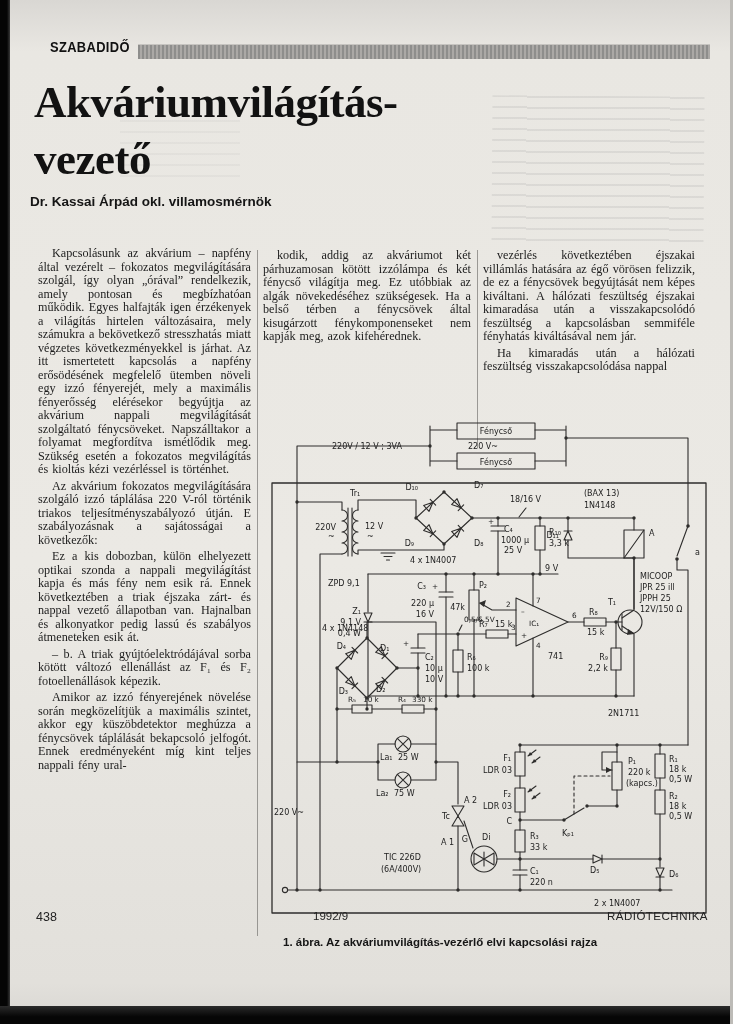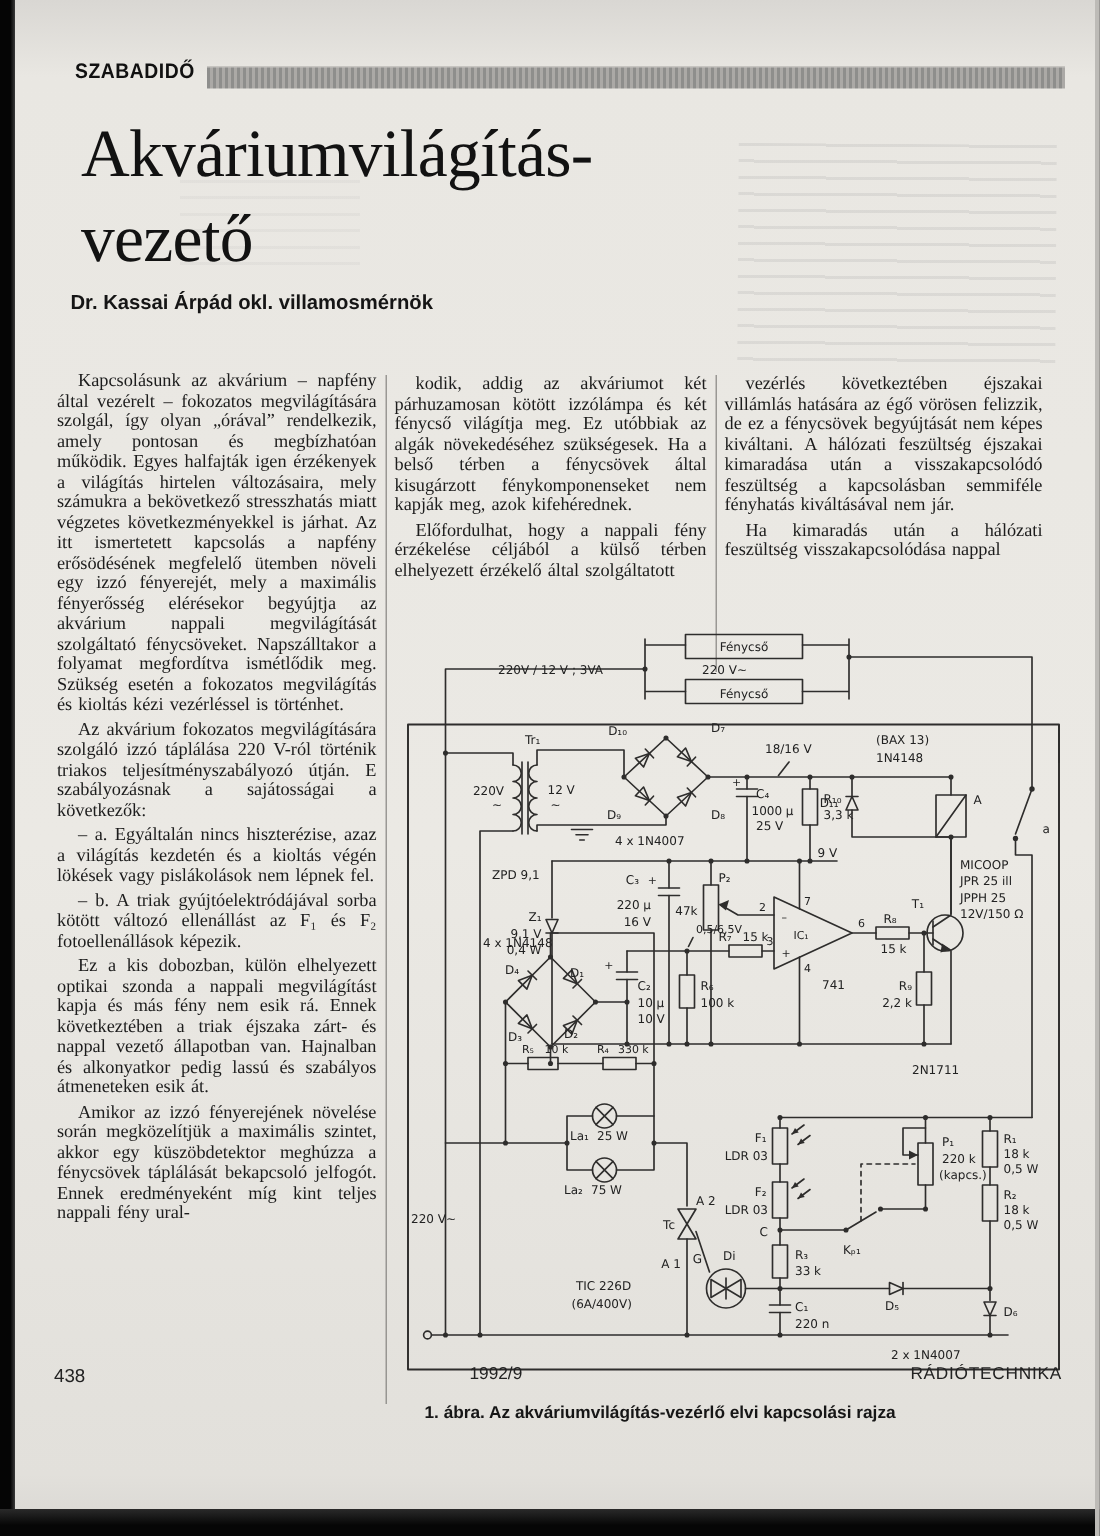--- a/index.html
+++ b/index.html
@@ -12,23 +12,23 @@
                  background:linear-gradient(180deg,#2a2a2a,#060606 60%); }
   .edge-right { position:absolute; right:0; top:0; width:3px; height:1024px; background:#bdbbb7; }
 
   .kicker { position:absolute; left:50px; top:39px; font-family:"Liberation Sans",sans-serif;
             font-weight:bold; font-size:14px; letter-spacing:.4px; color:#111;
             transform:scaleX(.92); transform-origin:left; }
   .kicker-bar { position:absolute; left:138px; top:44px; width:572px; height:15px;
             background:repeating-linear-gradient(90deg,#8e8e8c 0 2px,#aba9a6 2px 4px);
             box-shadow:0 1px 0 #c6c4c0 inset; }
 
-  .title { position:absolute; left:54px; top:74px; font-weight:normal; font-size:45px;
+  .title { position:absolute; left:34px; top:74px; font-weight:bold; font-size:45px;
            line-height:57px; color:#121212; letter-spacing:-.5px; }
-  .author { position:absolute; left:47px; top:194px; font-family:"Liberation Sans",sans-serif;
+  .author { position:absolute; left:30px; top:194px; font-family:"Liberation Sans",sans-serif;
             font-weight:bold; font-size:13.5px; color:#151515; }
 
   .col { position:absolute; text-align:justify; font-size:12.2px; line-height:13.5px;
          word-spacing:1px; }
   .col p { margin:0 0 3px 0; text-indent:14px; }
   #col1 { left:38px;  top:247px; width:213px; }
   #col2 { left:263px; top:249px; width:208px; }
   #col3 { left:483px; top:249px; width:212px; }
 
   .vrule { position:absolute; width:1px; background:#6f6d6a; opacity:.65; }
@@ -75,28 +75,26 @@
 
   <div class="title">
     <div>Akváriumvilágítás-</div>
     <div>vezető</div>
   </div>
   <div class="author">Dr. Kassai Árpád okl. villamosmérnök</div>
 
   <div class="col" id="col1">
       <p>Kapcsolásunk az akvárium – napfény által vezérelt – fokozatos megvilágítására szolgál, így olyan „órával” rendelkezik, amely pontosan és megbízhatóan működik. Egyes halfajták igen érzékenyek a világítás hirtelen változásaira, mely számukra a bekövetkező stresszhatás miatt végzetes következményekkel is járhat. Az itt ismertetett kapcsolás a napfény erősödésének megfelelő ütemben növeli egy izzó fényerejét, mely a maximális fényerősség elérésekor begyújtja az akvárium nappali megvilágítását szolgáltató fénycsöveket. Napszálltakor a folyamat megfordítva ismétlődik meg. Szükség esetén a fokozatos megvilágítás és kioltás kézi vezérléssel is történhet.</p>
       <p>Az akvárium fokozatos megvilágítására szolgáló izzó táplálása 220 V-ról történik triakos teljesítményszabályozó útján. E szabályozásnak a sajátosságai a következők:</p>
-      <p>– a. Egyáltalán nincs hiszterézise, azaz a világítás kezdetén és a kioltás végén lökések vagy pislákolások nem lépnek fel.</p>
+      <p>Ez a kis dobozban, külön elhelyezett optikai szonda a nappali megvilágítást kapja és más fény nem esik rá. Ennek következtében a triak éjszaka zárt- és nappal vezető állapotban van. Hajnalban és alkonyatkor pedig lassú és szabályos átmeneteken esik át.</p>
       <p>– b. A triak gyújtóelektródájával sorba kötött változó ellenállást az F₁ és F₂ fotoellenállások képezik.</p>
-      <p>Ez a kis dobozban, külön elhelyezett optikai szonda a nappali megvilágítást kapja és más fény nem esik rá. Ennek következtében a triak éjszaka zárt- és nappal vezető állapotban van. Hajnalban és alkonyatkor pedig lassú és szabályos átmeneteken esik át.</p>
       <p>Amikor az izzó fényerejének növelése során megközelítjük a maximális szintet, akkor egy küszöbdetektor meghúzza a fénycsövek táplálását bekapcsoló jelfogót. Ennek eredményeként míg kint teljes nappali fény ural-</p>
     </div>
   <div class="col" id="col2">
       <p>kodik, addig az akváriumot két párhuzamosan kötött izzólámpa és két fénycső világítja meg. Ez utóbbiak az algák növekedéséhez szükségesek. Ha a belső térben a fénycsövek által kisugárzott fénykomponenseket nem kapják meg, azok kifehérednek.</p>
-      <p>Előfordulhat, hogy a nappali fény érzékelése céljából a külső térben elhelyezett érzékelő által szolgáltatott</p>
     </div>
   <div class="col" id="col3">
       <p>vezérlés következtében éjszakai villámlás hatására az égő vörösen felizzik, de ez a fénycsövek begyújtását nem képes kiváltani. A hálózati feszültség éjszakai kimaradása után a visszakapcsolódó feszültség a kapcsolásban semmiféle fényhatás kiváltásával nem jár.</p>
       <p>Ha kimaradás után a hálózati feszültség visszakapcsolódása nappal</p>
     </div>
 
   <div class="vrule" id="rule1"></div>
   <div class="vrule" id="rule2"></div>
 
   <svg class="sch" width="440" height="516" viewBox="0 0 440 516">

